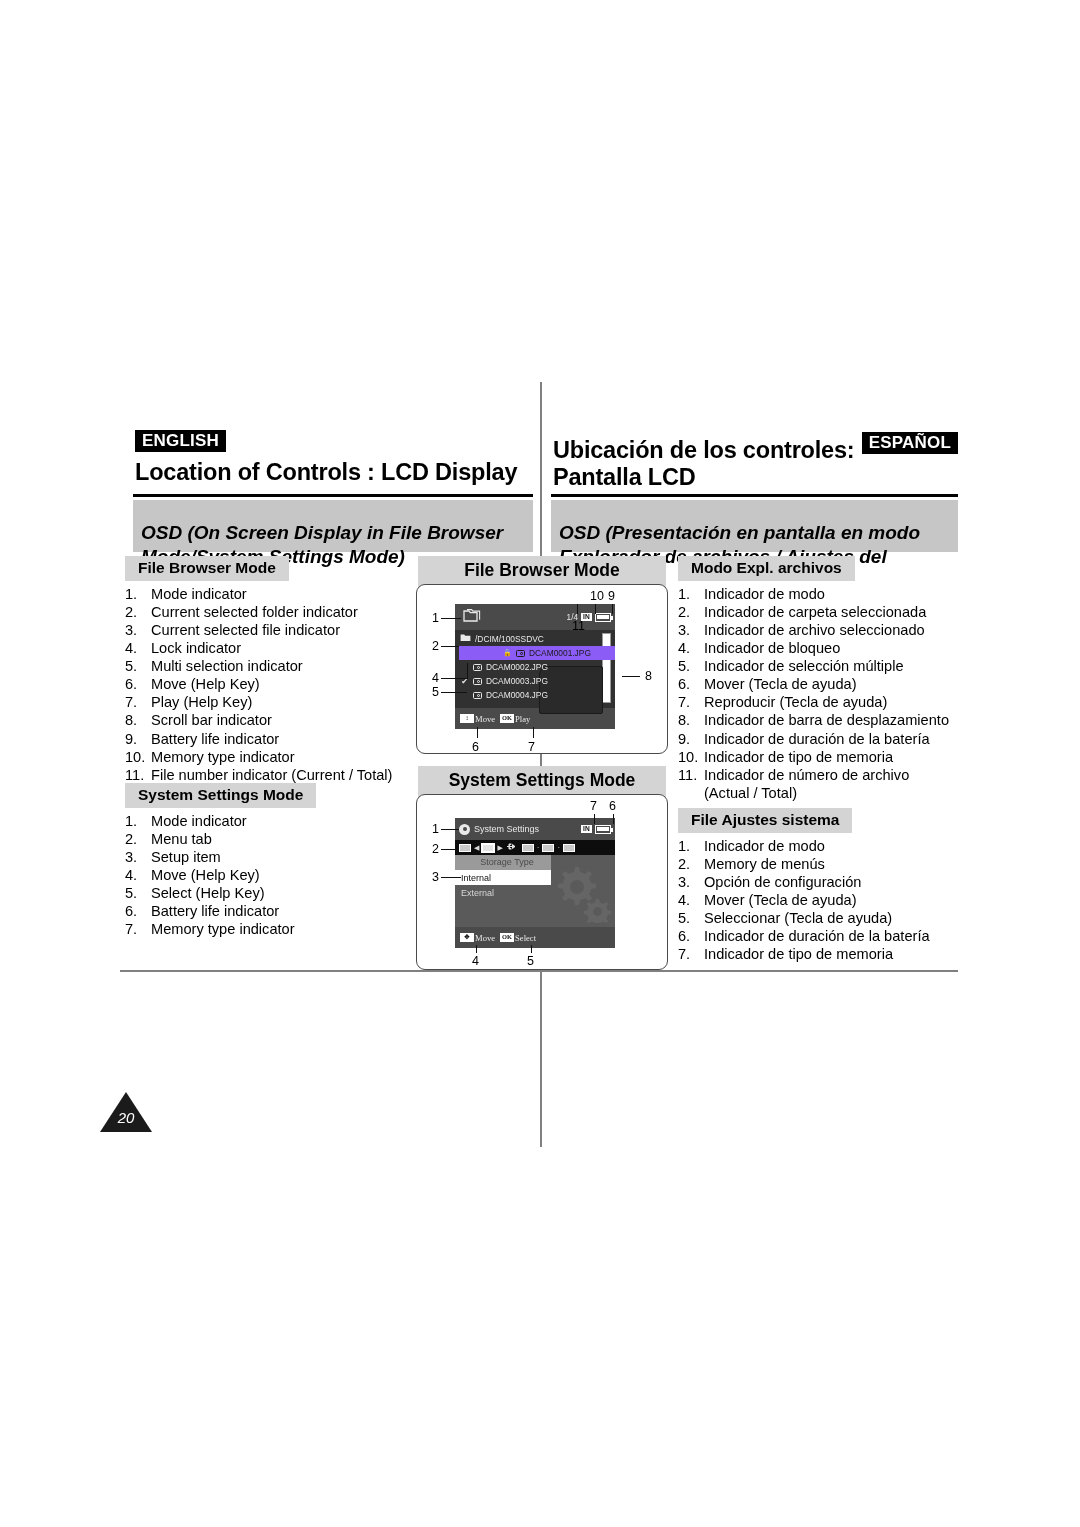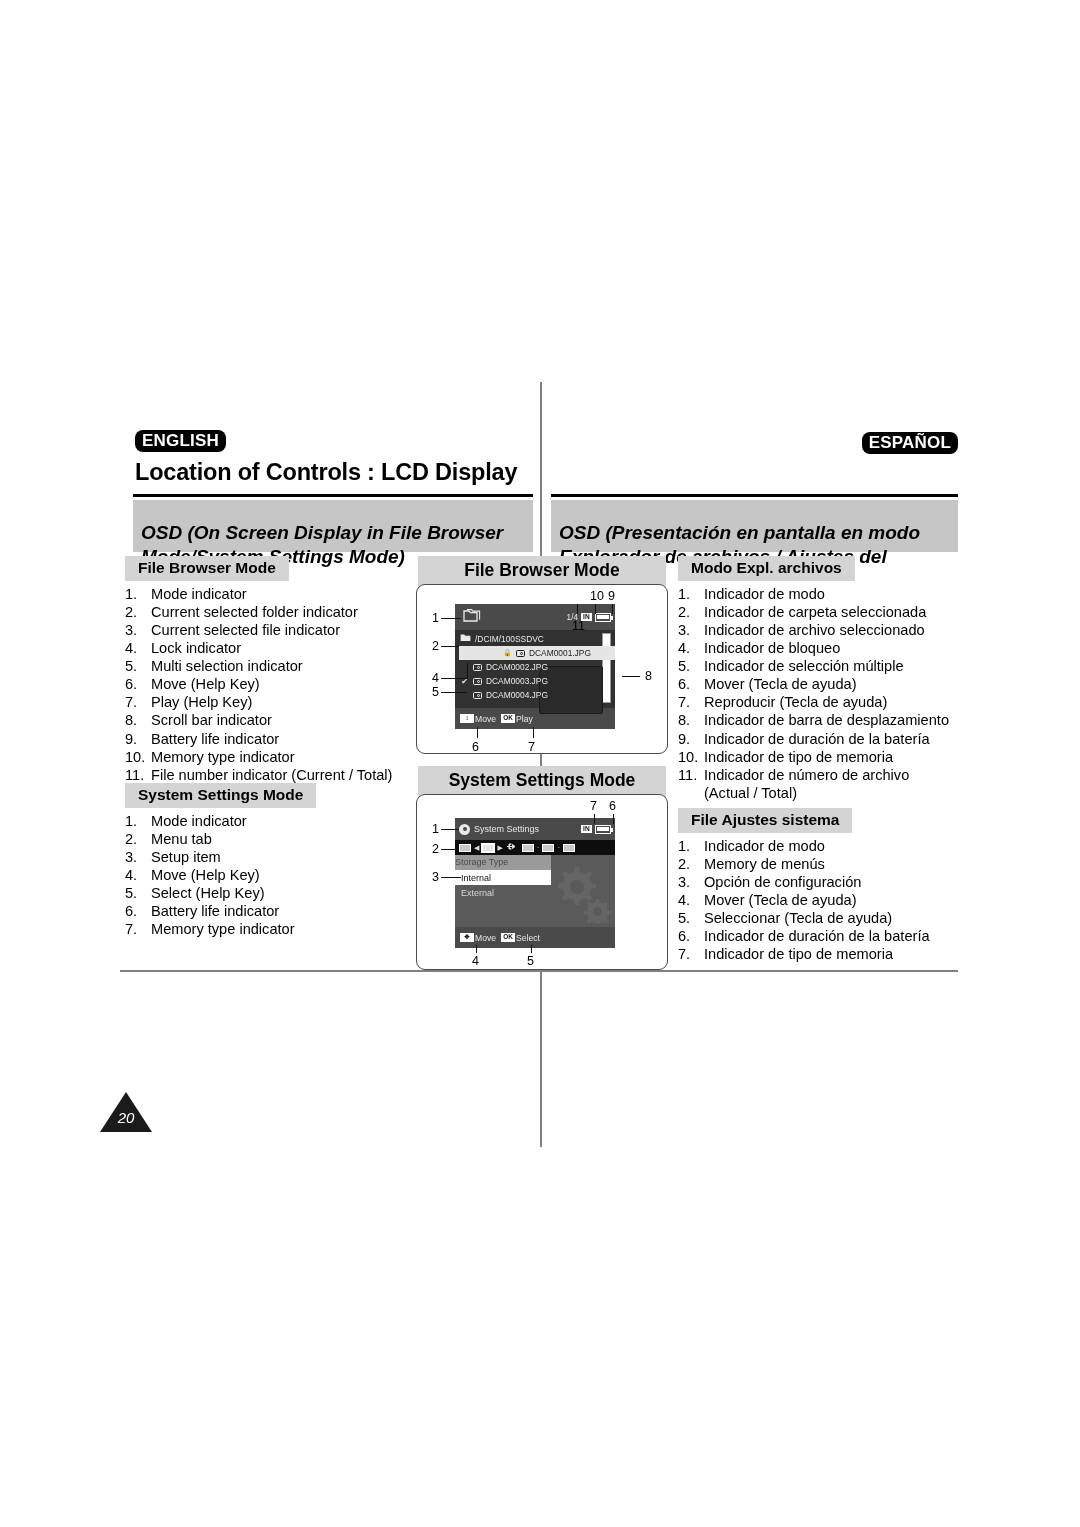--- a/index.html
+++ b/index.html
@@ -52,21 +52,20 @@
   
   .lang-badge {
     display: inline-block;
     background: #000;
     color: #fff;
     font-weight: bold;
     font-size: 17px;
     letter-spacing: .2px;
     padding: 2px 7px 3px 7px;
     line-height: 1;
-    border-radius: 8px;
   }
   #hdr-en {
     position: absolute;
     left: 135px;
     top: 430px;
     width: 395px;
   }
   #hdr-es {
     position: absolute;
     left: 553px;
@@ -242,21 +241,21 @@
     display: flex;
     align-items: center;
     gap: 4px;
     height: 14px;
     padding-left: 1px;
     font-size: 8.4px;
     position: relative;
     z-index: 2;
   }
   .fb-row.sel {
-    background: #e5e5e5;
+    background: #8b5cf6;
     color: #1a1a1a;
     width: 124px;
     padding-left: 44px;
   }
   .fb-row .mark {
     width: 9px;
     flex: 0 0 9px;
     text-align: center;
     font-size: 8px;
   }
@@ -315,21 +314,21 @@
     background: #fff;
     color: #111;
     font-size: 6.4px;
     font-weight: bold;
     min-width: 11px;
     height: 9px;
     padding: 0 1.5px;
     line-height: 1;
     margin-right: 1px;
   }
-  .helpkey { display: inline-flex; align-items: center; }
+  .helpkey { display: inline-flex; align-items: center; font-family: Liberation Serif, serif; }
 
   
   .ss-top {
     height: 22px;
     background: #4a4a4a;
     display: flex;
     align-items: center;
     padding: 0 4px;
     gap: 4px;
     font-size: 9px;
@@ -381,22 +380,22 @@
   }
   .ss-panel {
     position: absolute;
     left: 0; top: 0;
     width: 96px;
   }
   .ss-panel-head {
     background: #9a9a9a;
     color: #4a4a4a;
     font-size: 9px;
-    text-align: left;
-    padding: 2px 0 3px 0;
+    text-align: center;
+    padding: 2px 0 3px 8px;
   }
   .ss-opt {
     height: 15px;
     display: flex;
     align-items: center;
     padding-left: 6px;
     font-size: 9px;
     color: #d6d6d6;
   }
   .ss-opt.sel {
@@ -463,20 +462,24 @@
   <div id="hdr-en">
     <span class="lang-badge">ENGLISH</span>
     <div class="hdr-title">Location of Controls : LCD Display</div>
   </div>
   <div class="hdr-rule" id="rule-en"></div>
   <div class="sub-band" id="sub-en">OSD (On Screen Display in File Browser Mode/System Settings Mode)</div>
 
   <div id="hdr-es">
     <div class="es-badge-wrap">
       <span class="lang-badge">ESPAÑOL</span>
+    </div>
+    <div class="hdr-title">
+      <div>Ubicación de los controles:</div>
+      <div>Pantalla LCD</div>
     </div>
   </div>
   <div class="hdr-rule" id="rule-es"></div>
   <div class="sub-band" id="sub-es">OSD (Presentación en pantalla en modo Explorador de archivos / Ajustes del sistema)</div>
 
   <div id="col-en-fb">
     <div class="sec-title">File Browser Mode</div>
     <ul class="num-list">
         <li>
           <span class="n">1.</span>

